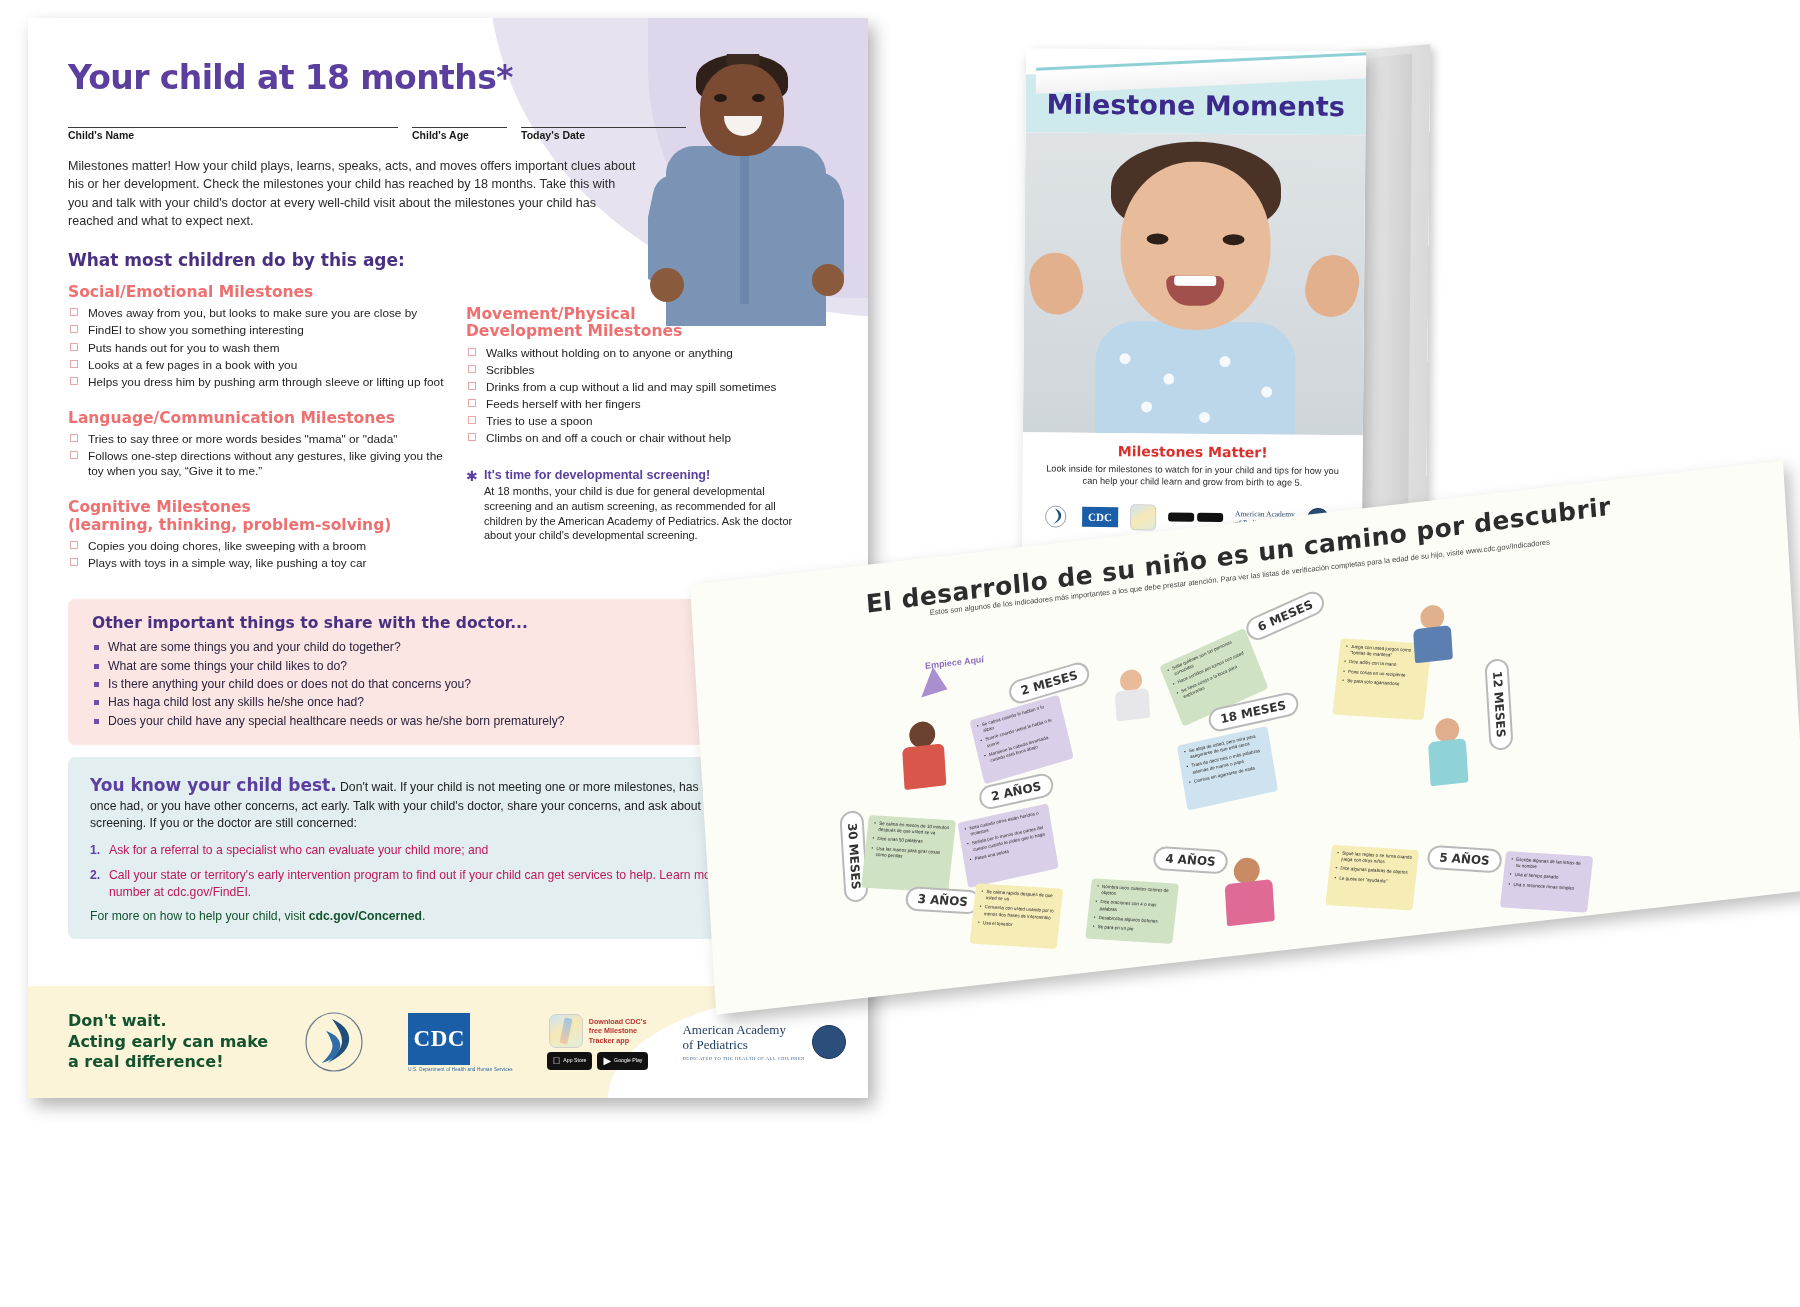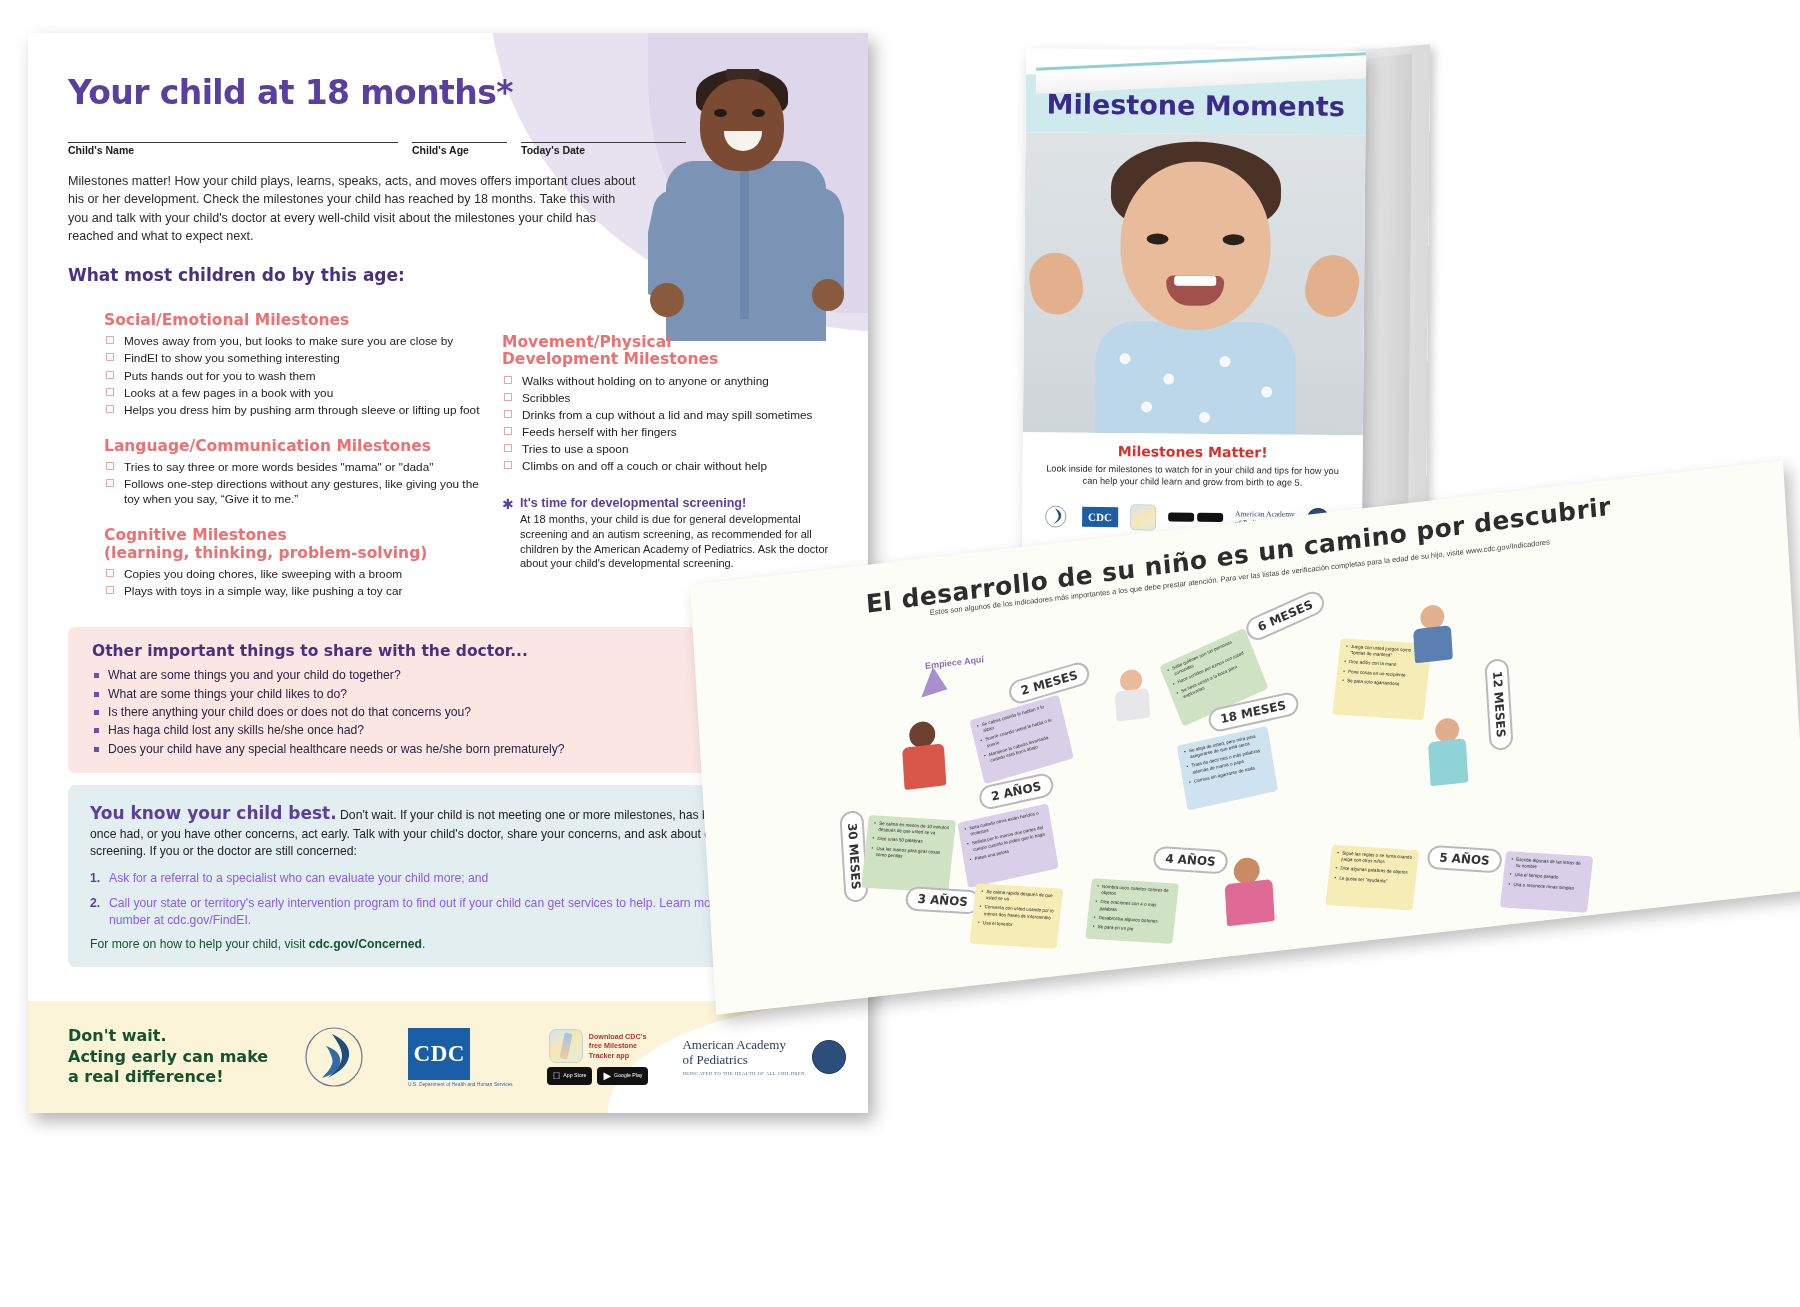--- a/index.html
+++ b/index.html
@@ -7,21 +7,21 @@
   body {
     width:1800px; height:1307px;
     background:#ffffff;
     font-family:"Liberation Sans", sans-serif;
     overflow:hidden;
     position:relative;
   }
 
   
   #checklist-sheet {
-    position:absolute; left:28px; top:33px;
+    position:absolute; left:28px; top:18px;
     width:840px; height:1080px;
     background:#ffffff;
     box-shadow: 6px 8px 16px rgba(0,0,0,0.30);
     overflow:hidden;
   }
   .purple-swoosh {
     position:absolute; right:-70px; top:-40px;
     width:430px; height:360px;
     background:#e7e2f0;
     border-radius: 0 0 0 100%;
@@ -50,21 +50,21 @@
   .fl.date { width:165px; }
 
   #intro-para {
     margin:16px 0 0 14px; width:570px;
     font-size:12.6px; line-height:1.45; color:#2b2b2b;
   }
 
   #what-most { margin:20px 0 0 14px; color:#4a3080; font-size:17px; font-weight:bold;
     font-family:"DejaVu Sans", sans-serif; }
 
-  #cols { display:flex; margin:27px 0 0 14px; gap:18px;justify-content:flex-end; }
+  #cols { display:flex; margin:14px 0 0 14px; gap:18px; }
   .col-left { width:380px; }
   .col-right { width:340px; }
 
   .ms-head {
     color:#ef7070; font-size:15.5px; font-weight:bold; line-height:1.12;
     margin:0 0 5px 0; font-family:"DejaVu Sans", sans-serif;
   }
   .ms-head.second { margin-top:20px; }
   ul.ms-list { list-style:none; margin:0; padding:0; }
   ul.ms-list li {
@@ -96,21 +96,21 @@
   
   #blue-box {
     margin:12px 14px 0 14px; background:#e2eef0; border-radius:7px;
     padding:16px 20px 16px 22px;
   }
   #blue-box .bb-lead { font-size:12.2px; line-height:1.45; color:#222; }
   #blue-box .bb-title { color:#5b3f9e; font-weight:bold; font-size:17px;
     font-family:"DejaVu Sans", sans-serif; }
   #blue-box ol { margin:9px 0 0 0; padding:0; list-style:none; counter-reset:n; }
   #blue-box ol li { position:relative; padding-left:19px; margin-bottom:8px;
-    font-size:12.2px; line-height:1.4; color:#8b5cf6; }
+    font-size:12.2px; line-height:1.4; color:#be185d; }
   #blue-box ol li:before {
     counter-increment:n; content:counter(n) ".";
     position:absolute; left:0; top:0; color:#5b3f9e; font-weight:bold;
   }
   #blue-box .bb-foot { font-size:12.2px; color:#14532d; margin-top:2px; }
   .b { font-weight:bold; }
 
   
   #cream-footer {
     position:absolute; left:0; bottom:0; width:100%; height:112px;

